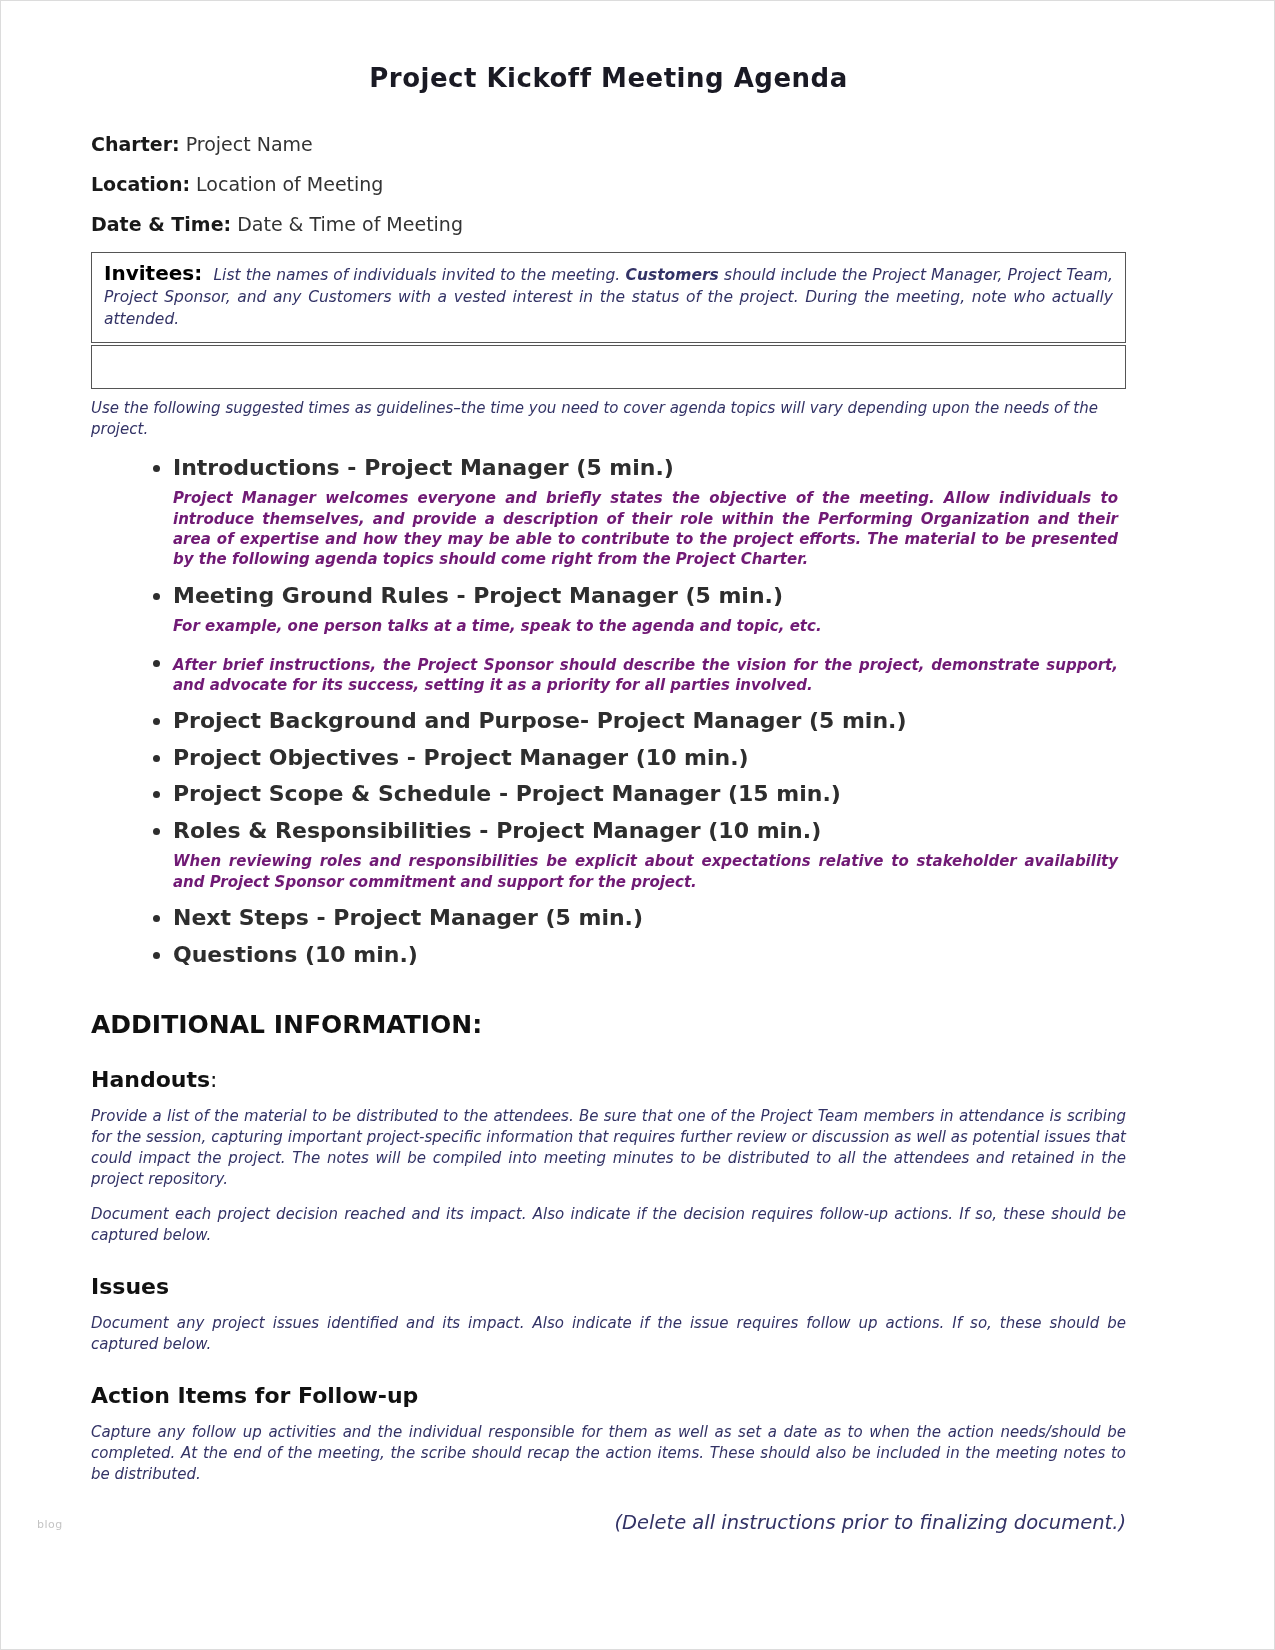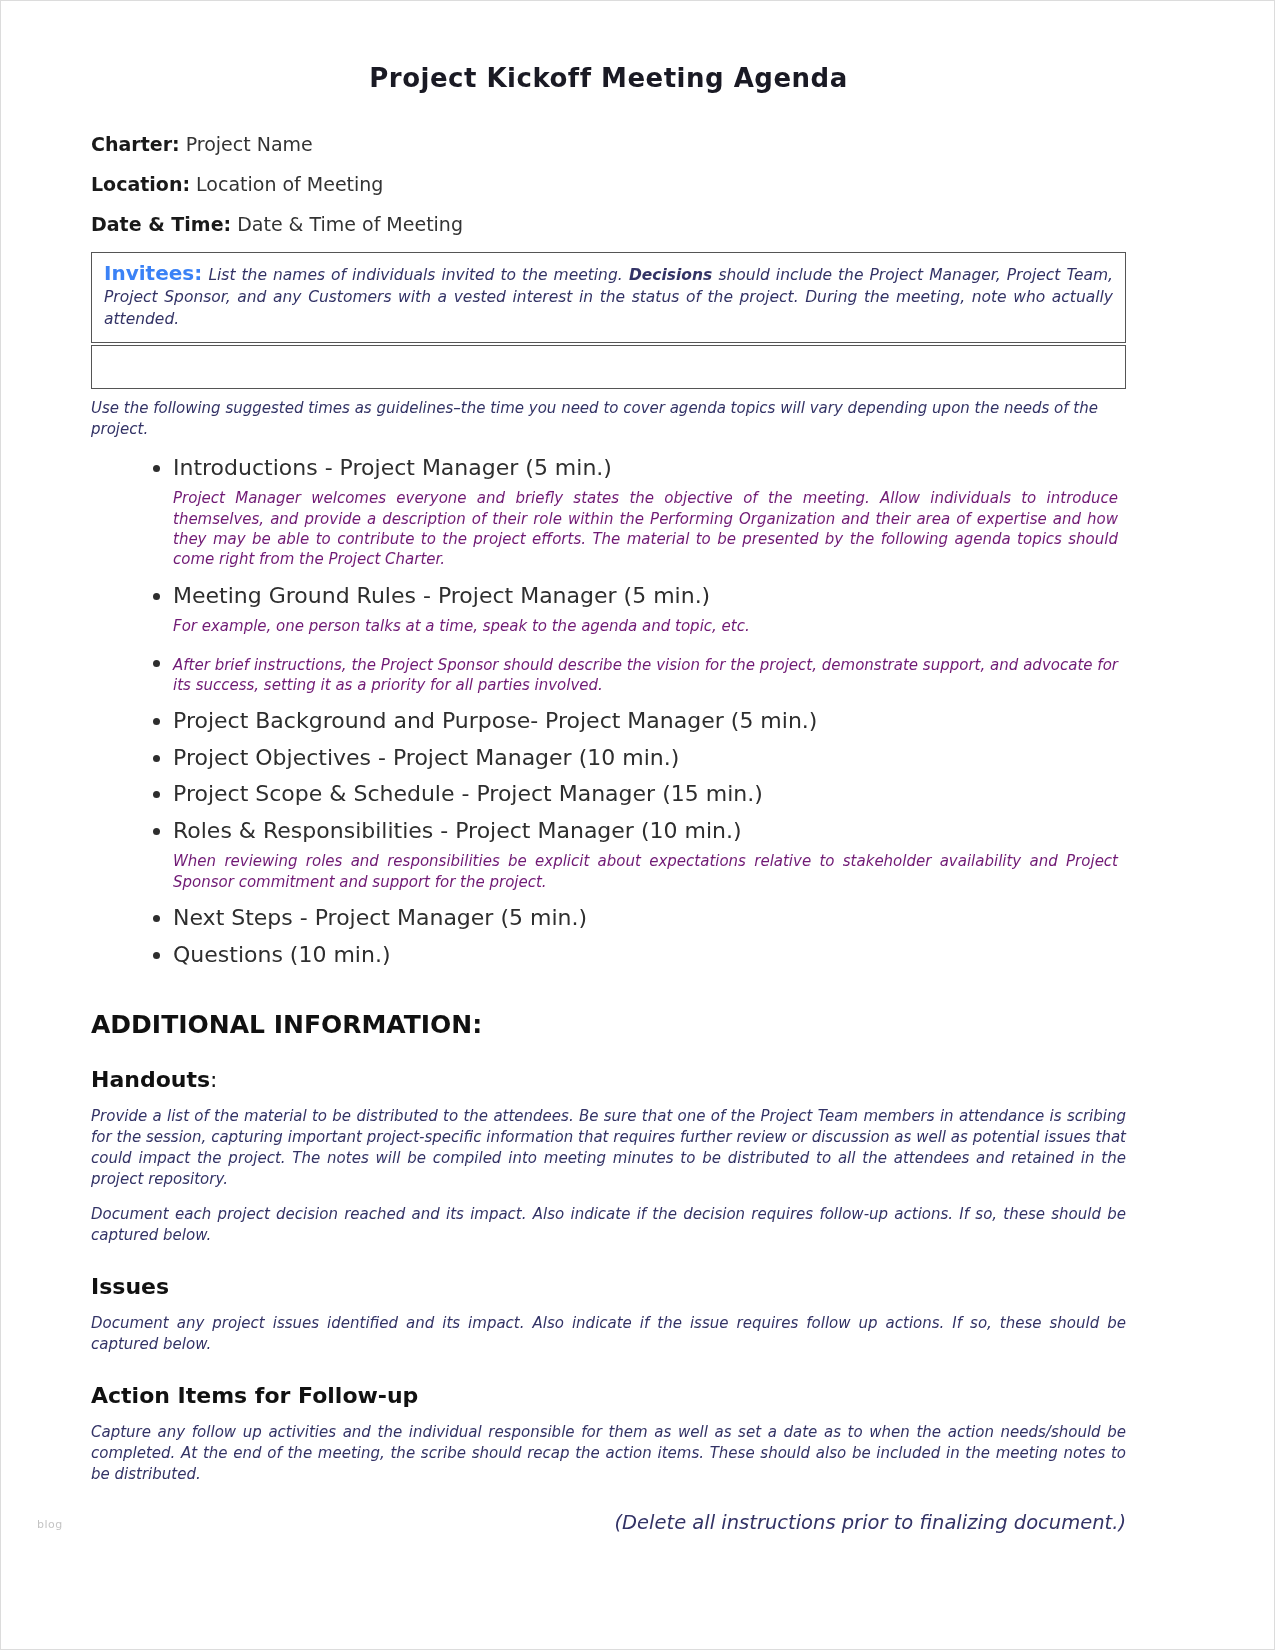--- a/index.html
+++ b/index.html
@@ -38,22 +38,23 @@
   .meta-line .lbl { font-weight: 700; color: #1a1a1a; }
   .invitees-box {
     margin-top: 12px;
     border: 1px solid #555555;
     padding: 8px 12px 12px 12px;
     text-align: justify;
   }
   .invitees-box .inv-label {
     font-weight: 700;
     font-size: 20px;
-    color: #3b82f6;
+    color: #000000;
     font-style: normal;
+    margin-right: 6px;
   }
   .inv-body, .inv-bold {
     font-style: italic;
     font-size: 15.5px;
     color: #333366;
     line-height: 1.4;
   }
   .inv-bold { font-weight: 700; }
   .empty-box {
     margin-top: 2px;
@@ -65,20 +66,21 @@
     font-style: italic;
     font-size: 15px;
     color: #333366;
     line-height: 1.38;
     margin: 9px 0 14px 0;
   }
   ul.agenda {
     list-style: disc;
     margin: 14px 8px 0 0;
     padding-left: 82px;
+    font-weight: bold;
   }
   ul.agenda > li {
     font-size: 22px;
     color: #2e2e2e;
     margin-bottom: 9px;
     line-height: 1.25;
   }
   ul.agenda .item-note {
     font-style: italic;
     font-size: 15px;
@@ -142,21 +144,21 @@
       <span>Location of Meeting</span>
     </p>
     <p class="meta-line">
       <span class="lbl">Date &amp; Time:</span>
       <span>Date &amp; Time of Meeting</span>
     </p>
 
     <div class="invitees-box">
       <span class="inv-label">Invitees:</span>
       <span class="inv-body">List the names of individuals invited to the meeting.</span>
-      <span class="inv-bold">Decisions</span>
+      <span class="inv-bold">Customers</span>
       <span class="inv-body">should include the Project Manager, Project Team, Project Sponsor, and any Customers with a vested interest in the status of the project. During the meeting, note who actually attended.</span>
     </div>
     <div class="empty-box"></div>
 
     <p class="note-italic">Use the following suggested times as guidelines–the time you need to cover agenda topics will vary depending upon the needs of the project.</p>
 
     <ul class="agenda">
       <li>
         <div class="item-title">Introductions - Project Manager (5 min.)</div>
         <div class="item-note">Project Manager welcomes everyone and briefly states the objective of the meeting. Allow individuals to introduce themselves, and provide a description of their role within the Performing Organization and their area of expertise and how they may be able to contribute to the project efforts. The material to be presented by the following agenda topics should come right from the Project Charter.</div>

